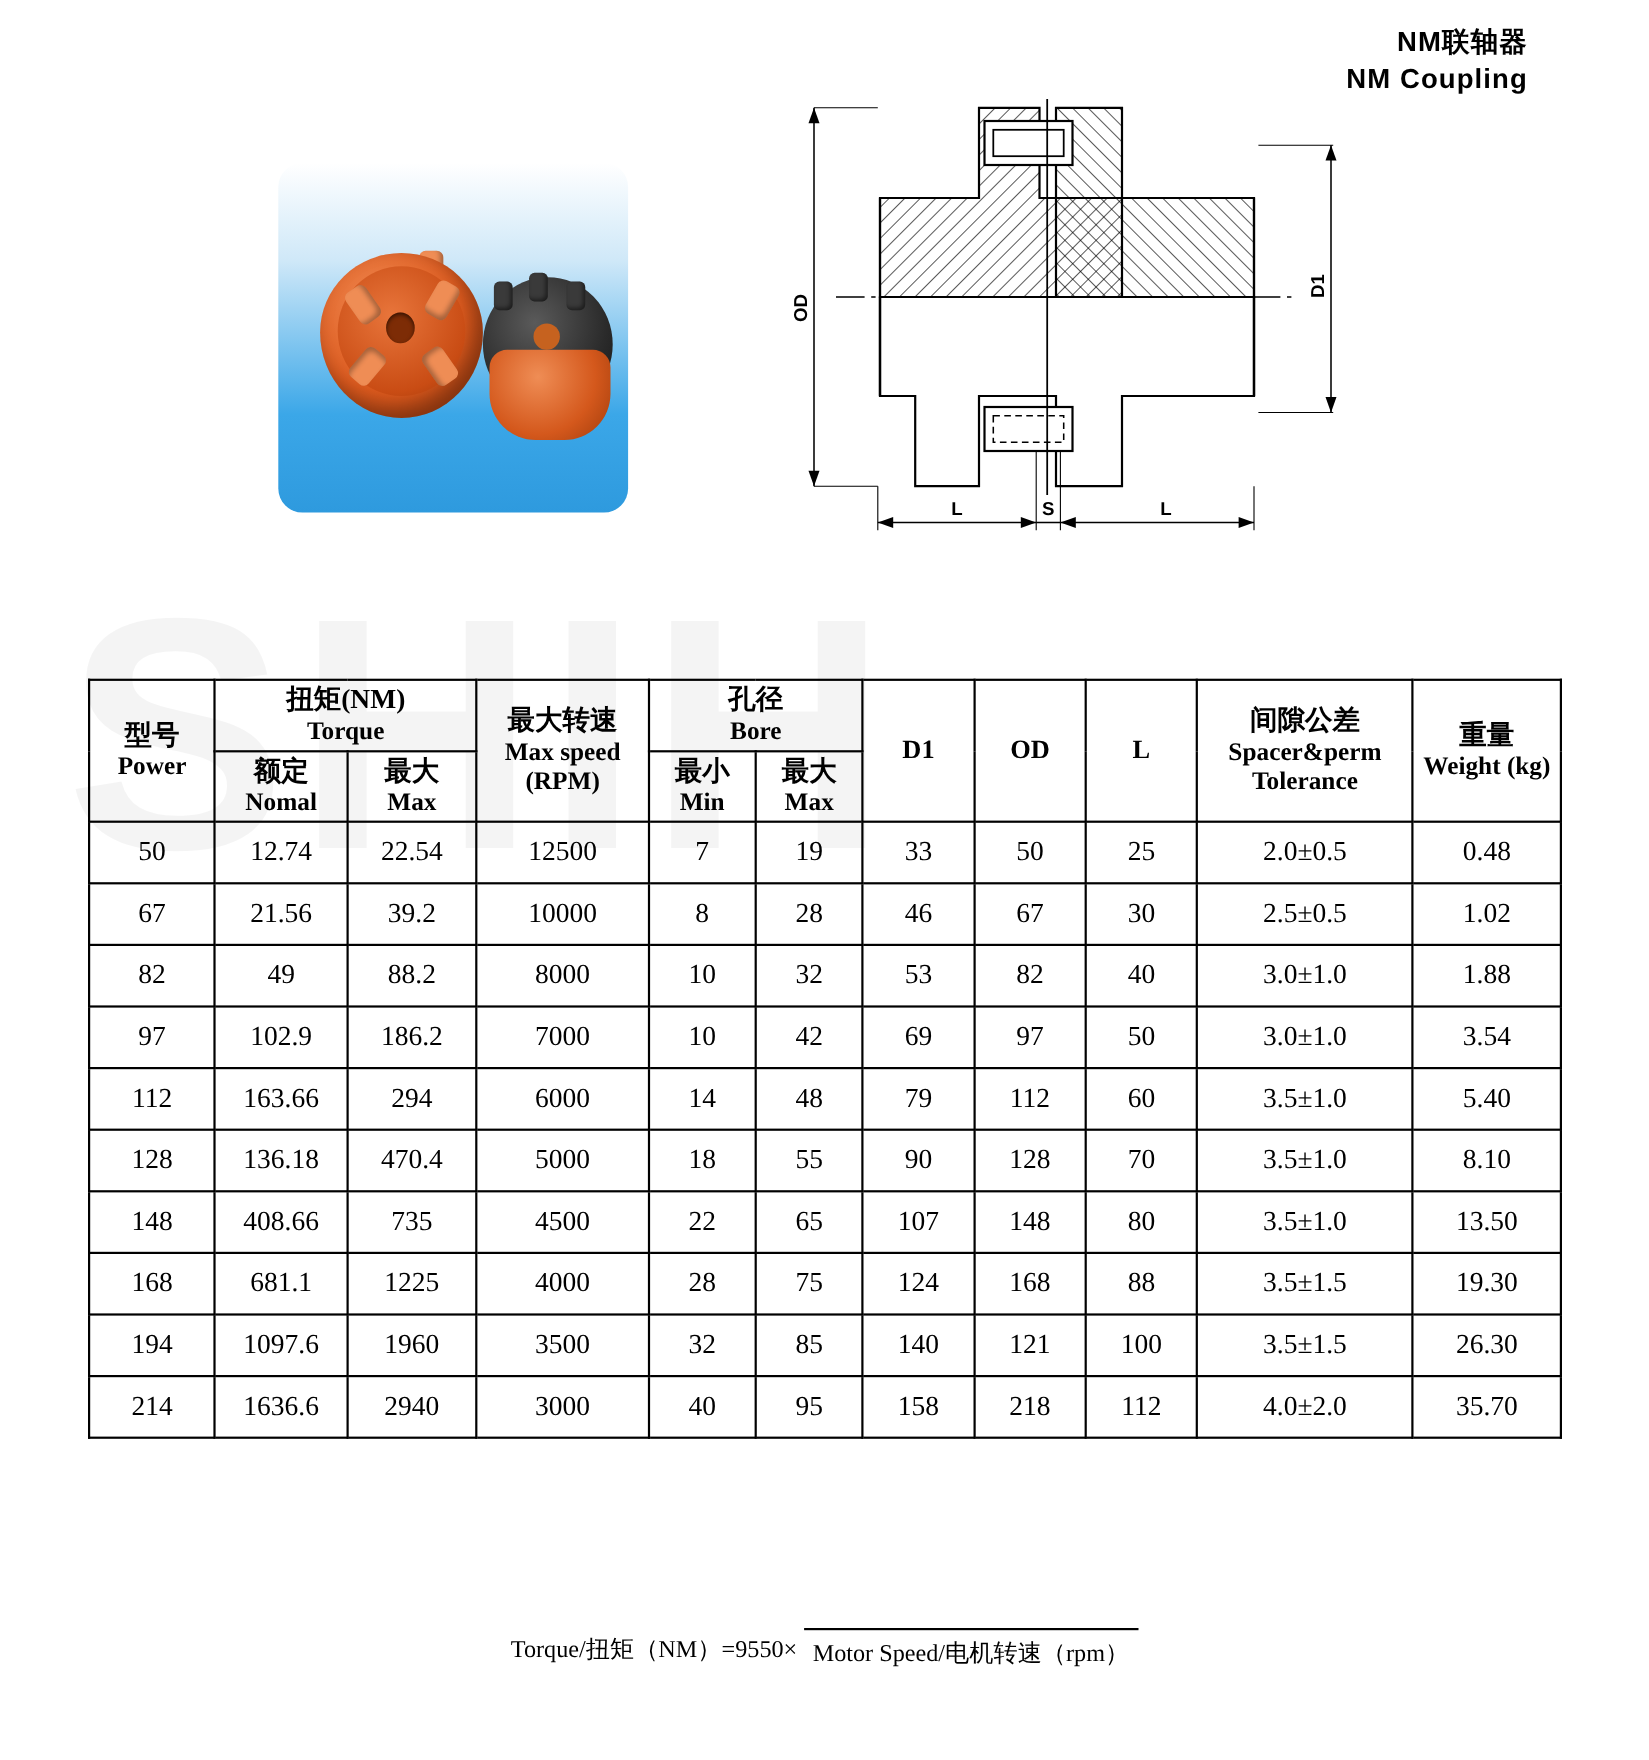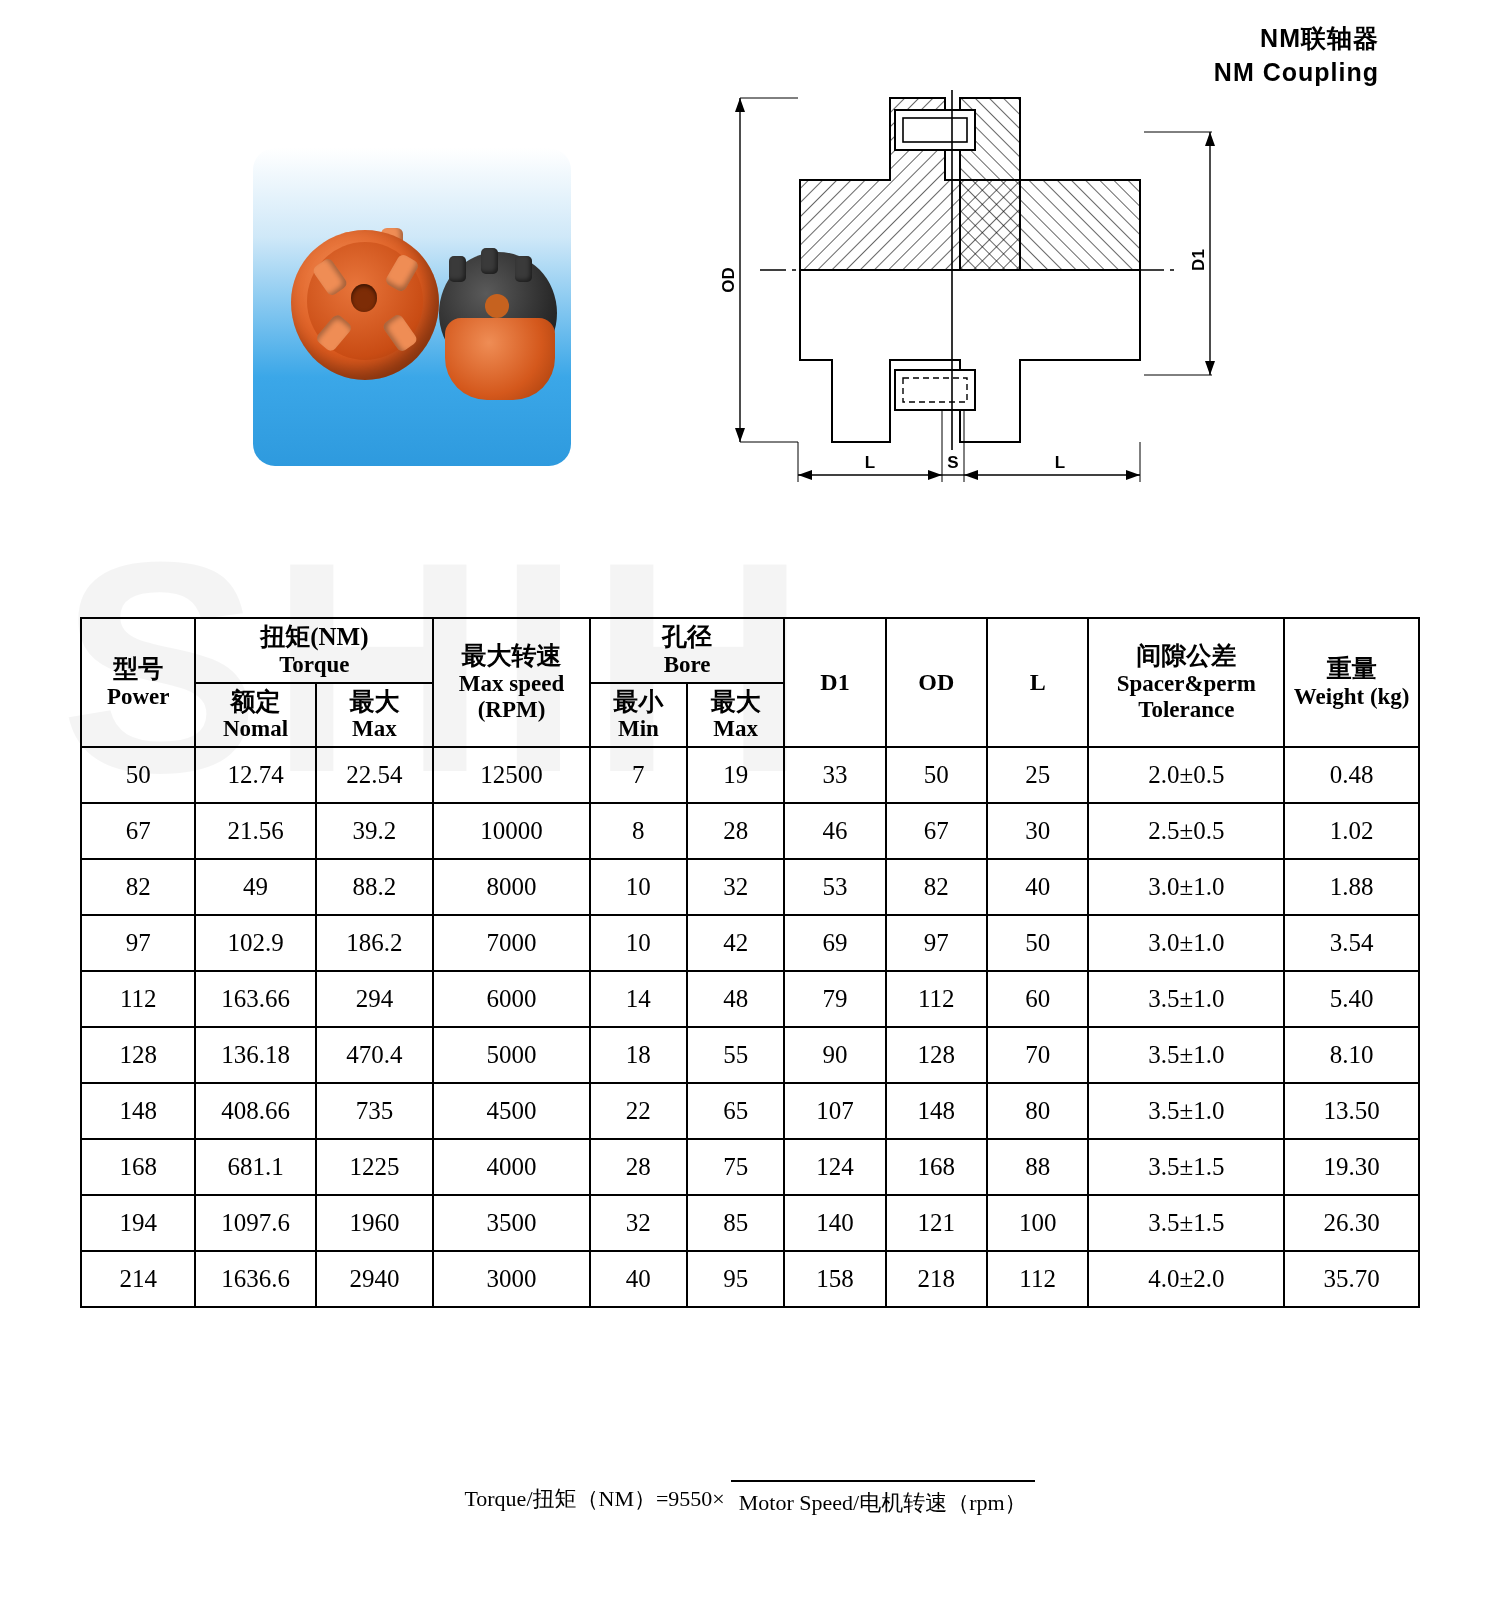--- a/index.html
+++ b/index.html
@@ -27,21 +27,21 @@
     letter-spacing: 10px;
     font-family: "Liberation Sans", sans-serif;
     user-select: none;
     pointer-events: none;
     white-space: nowrap;
   }
 
   
   .title-block {
     position: absolute;
-    right: 120px;
+    right: 110px;
     top: 22px;
     text-align: right;
     font-family: "Liberation Sans", sans-serif;
     font-weight: bold;
     font-size: 25px;
     line-height: 1.35;
     letter-spacing: 1px;
   }
 
   

